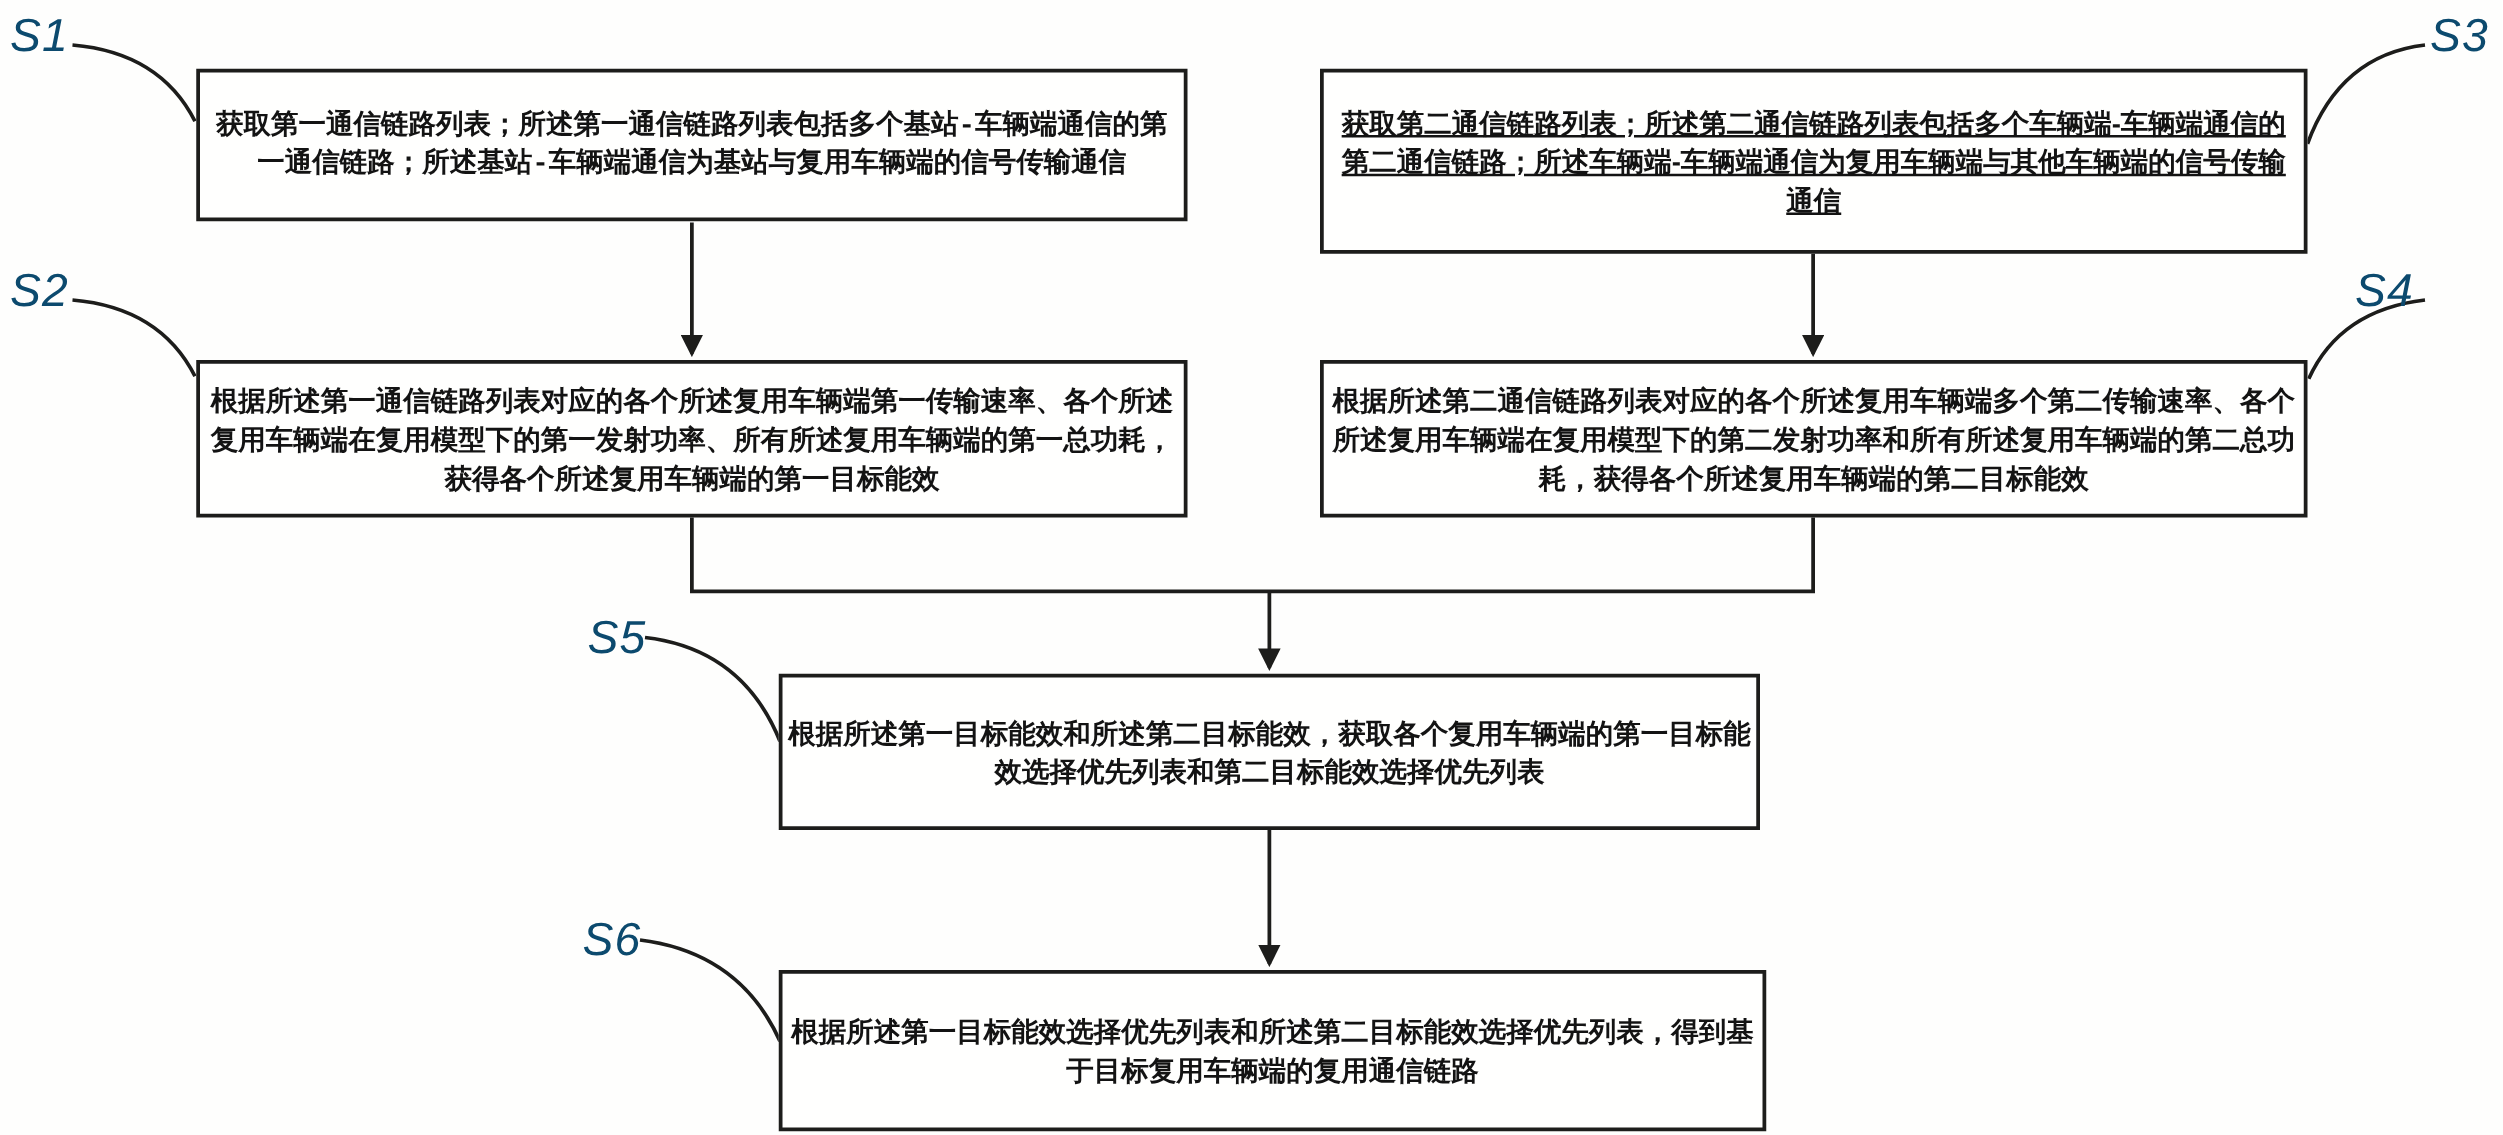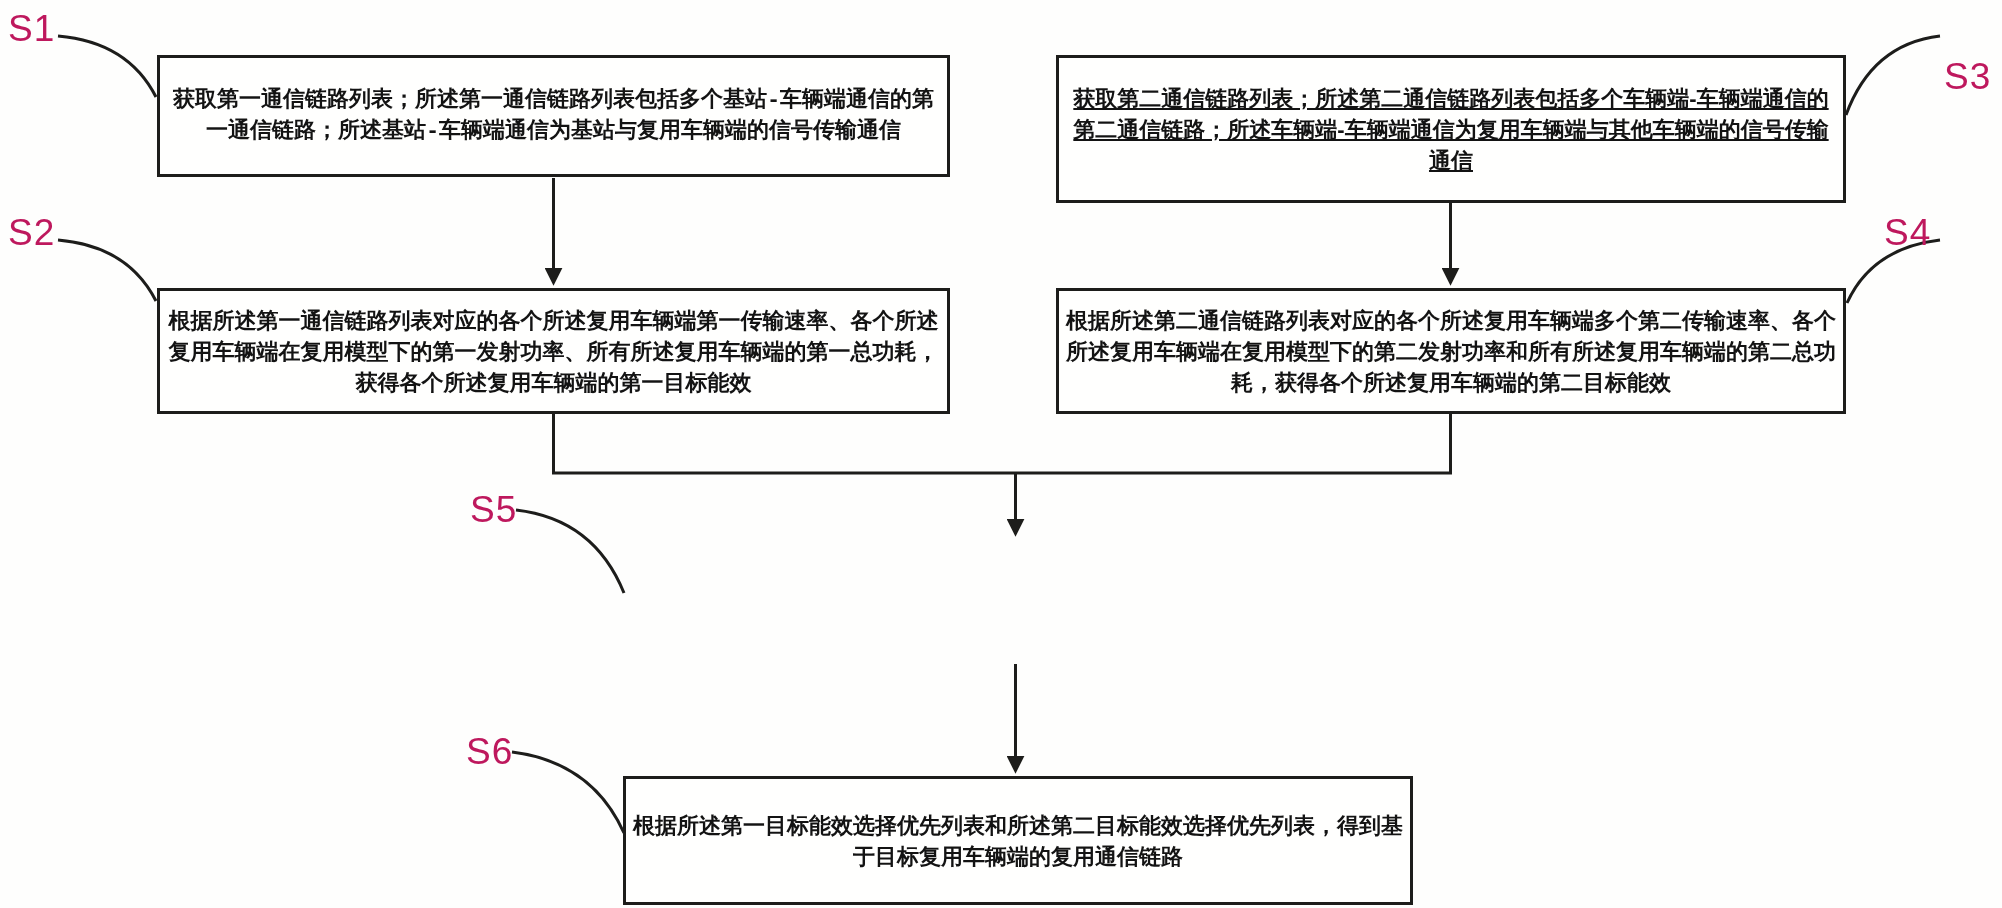--- a/index.html
+++ b/index.html
@@ -36,26 +36,27 @@
   .b1 { left: 157px;  top: 55px;  width: 793px; height: 122px; font-family: Liberation Mono, monospace; }
   .b2 { left: 157px;  top: 288px; width: 793px; height: 126px; text-align: center; }
   .b3 { left: 1056px; top: 55px;  width: 790px; height: 148px; text-decoration: underline; }
   .b4 { left: 1056px; top: 288px; width: 790px; height: 126px; font-family: Liberation Serif, serif; }
   .b5 { left: 623px;  top: 539px; width: 785px; height: 125px; }
   .b6 { left: 623px;  top: 776px; width: 790px; height: 129px; }
   .slabel {
     position: absolute;
     font-size: 37px;
     font-weight: 400;
-    color: #be185d;
+    color: #0c4a6e;
     letter-spacing: 1px;
+    font-style: italic;
   }
   .l1 { left: 8px;    top: 8px;   }
   .l2 { left: 8px;    top: 212px; }
-  .l3 { left: 1944px; top: 8px; margin-top: 48px;   }
+  .l3 { left: 1944px; top: 8px;   }
   .l4 { left: 1884px; top: 212px; }
   .l5 { left: 470px;  top: 489px; }
   .l6 { left: 466px;  top: 731px; }
 </style>
 </head>
 <body>
 
 <div class="canvas">
 
   <svg class="connector-layer" viewBox="0 0 2002 908" xmlns="http://www.w3.org/2000/svg">
@@ -96,16 +97,18 @@
 一通信链路；所述基站-车辆端通信为基站与复用车辆端的信号传输通信</div>
   <div class="stepbox b2">根据所述第一通信链路列表对应的各个所述复用车辆端第一传输速率、各个所述
 复用车辆端在复用模型下的第一发射功率、所有所述复用车辆端的第一总功耗，
 获得各个所述复用车辆端的第一目标能效</div>
   <div class="stepbox b3">获取第二通信链路列表；所述第二通信链路列表包括多个车辆端-车辆端通信的
 第二通信链路；所述车辆端-车辆端通信为复用车辆端与其他车辆端的信号传输
 通信</div>
   <div class="stepbox b4">根据所述第二通信链路列表对应的各个所述复用车辆端多个第二传输速率、各个
 所述复用车辆端在复用模型下的第二发射功率和所有所述复用车辆端的第二总功
 耗，获得各个所述复用车辆端的第二目标能效</div>
+  <div class="stepbox b5">根据所述第一目标能效和所述第二目标能效，获取各个复用车辆端的第一目标能
+效选择优先列表和第二目标能效选择优先列表</div>
   <div class="stepbox b6">根据所述第一目标能效选择优先列表和所述第二目标能效选择优先列表，得到基
 于目标复用车辆端的复用通信链路</div>
 
 </div>
 
 </body></html>

